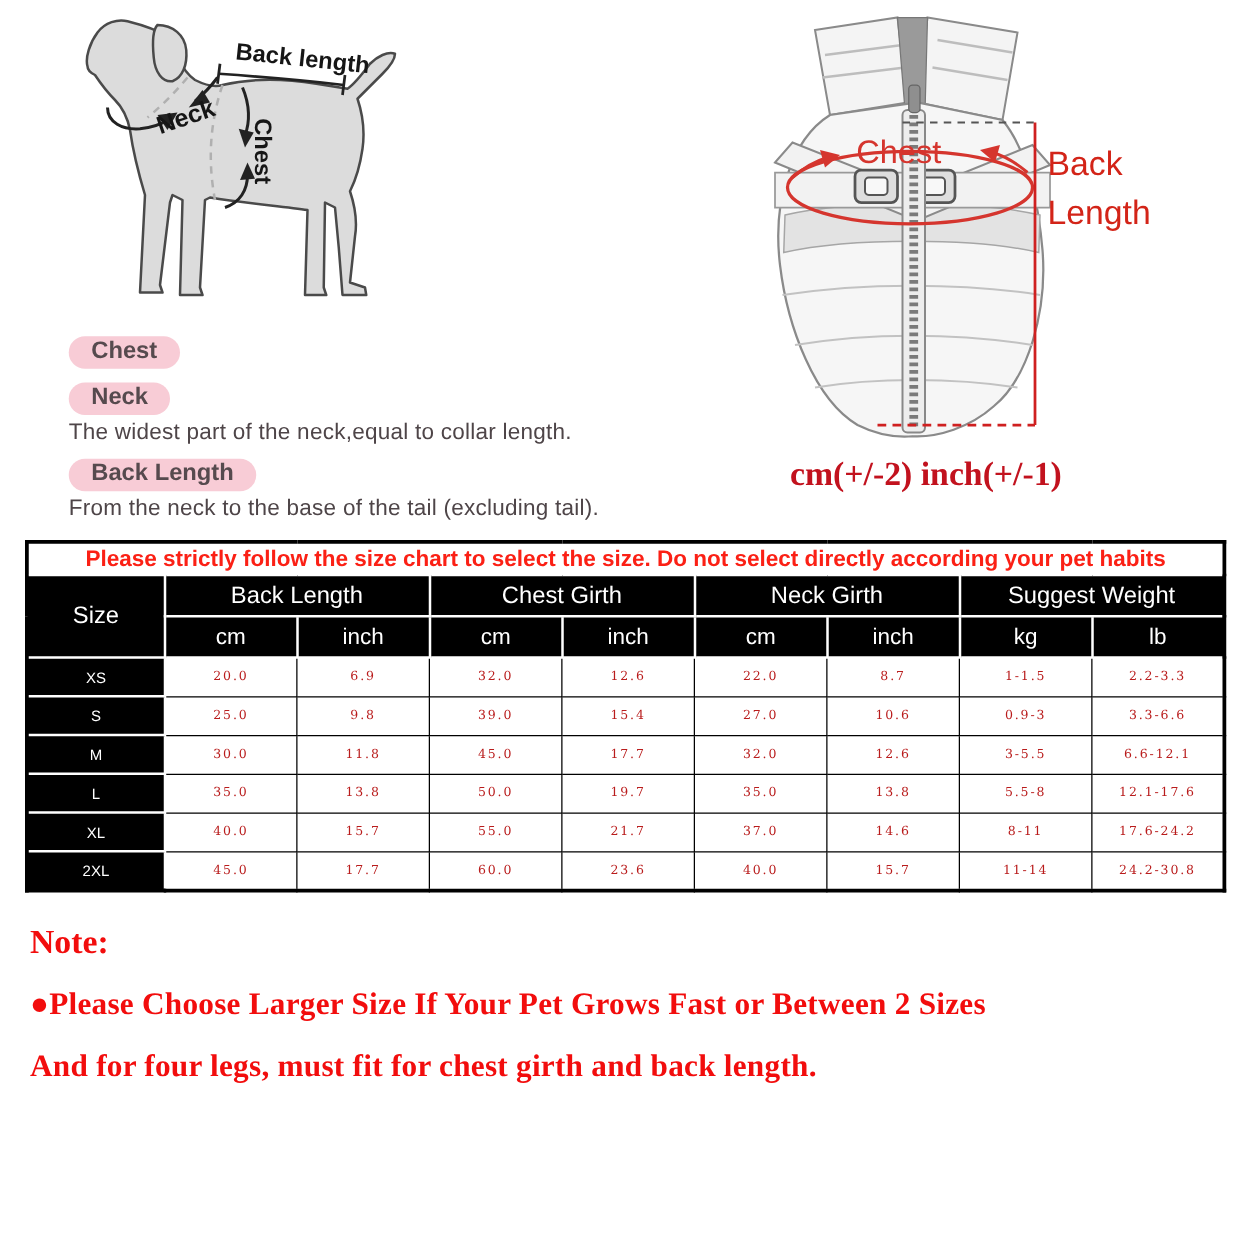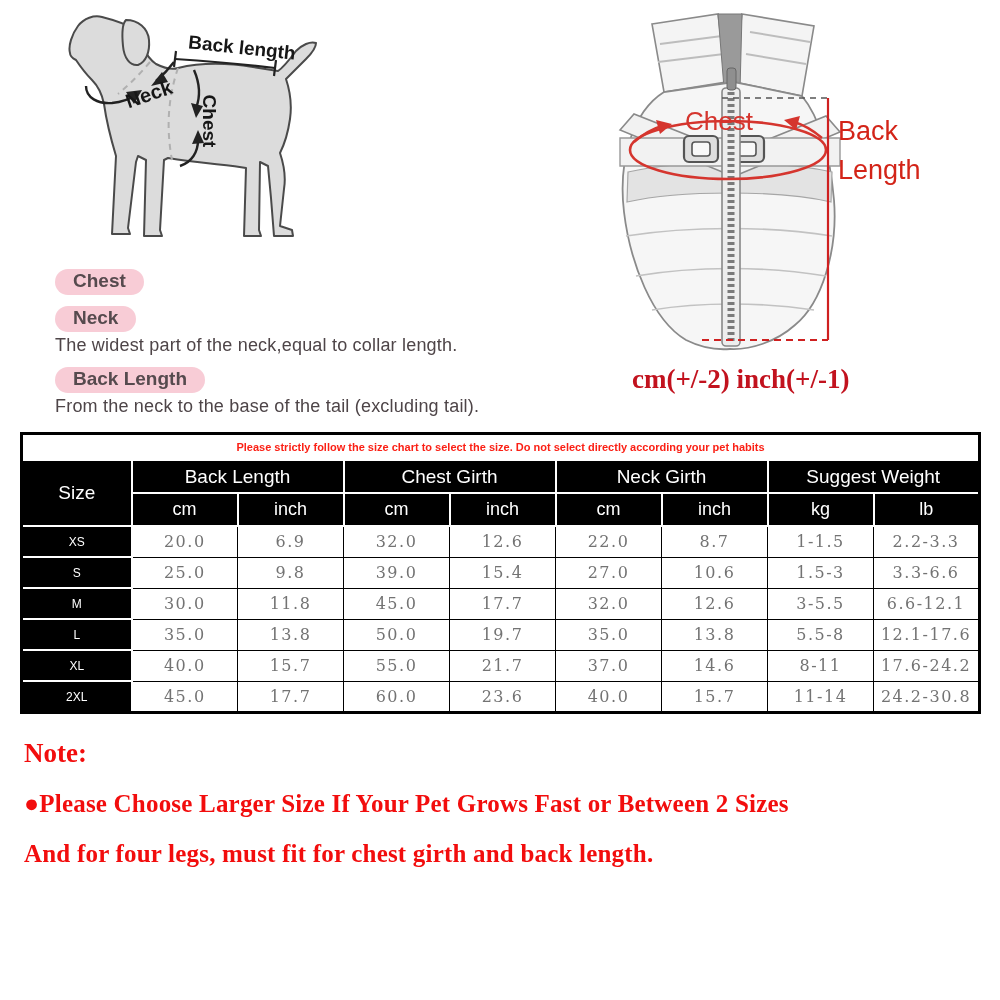--- a/index.html
+++ b/index.html
@@ -15,27 +15,27 @@
   .tolerance{position:absolute;left:632px;top:364px;font-family:"Liberation Serif",serif;
              font-weight:bold;font-size:27px;color:#c2121e;}
   .defs{position:absolute;left:55px;top:269px;width:500px;}
   .def-item{margin-bottom:11px;}
   .def-pill{display:inline-block;background:#f8ccd6;color:#564a4e;font-weight:bold;font-size:19px;
             padding:1px 18px 3px 18px;border-radius:13px;}
   .def-desc{font-size:18px;color:#4e4548;margin-top:3px;letter-spacing:.2px;}
   table.size-chart{position:absolute;left:20px;top:432px;width:960px;border-collapse:collapse;
             border:3px solid #000;background:#fff;table-layout:fixed;}
   .size-chart td,.size-chart th{padding:0;}
-  td.warn{color:#fb2015;font-size:11px;font-weight:bold;text-align:center;height:24px;}
+  td.warn{color:#fb2015;font-size:18px;font-weight:bold;text-align:center;height:24px;}
   .hcell{background:#000;color:#fff;font-weight:normal;font-size:19px;text-align:center;
          border:2px solid #fff;height:31px;}
   .hsub{font-size:18px;}
   td.szc{background:#000;color:#fff;font-size:12px;text-align:center;border:2px solid #fff;height:29px;}
   td.val{border:1px solid #000;text-align:center;font-family:"DejaVu Serif","Liberation Serif",serif;
-         font-size:16px;letter-spacing:1.5px;color:#737373;height:29px;}
+         font-size:10px;letter-spacing:1.5px;color:#b91c1c;height:29px;}
   .note{position:absolute;left:24px;top:738px;width:960px;color:#f20d0d;
         font-family:"Liberation Serif",serif;font-weight:bold;}
   .note-title{font-size:27px;margin-bottom:21px;}
   .note-line{font-size:25px;margin-bottom:22px;letter-spacing:.2px;}
 </style>
 </head>
 <body>
 
 <div class="page">
 
@@ -171,21 +171,21 @@
       <td class="val">2.2-3.3</td>
     </tr>
     <tr>
       <td class="szc">S</td>
       <td class="val">25.0</td>
       <td class="val">9.8</td>
       <td class="val">39.0</td>
       <td class="val">15.4</td>
       <td class="val">27.0</td>
       <td class="val">10.6</td>
-      <td class="val">1.5-3</td>
+      <td class="val">0.9-3</td>
       <td class="val">3.3-6.6</td>
     </tr>
     <tr>
       <td class="szc">M</td>
       <td class="val">30.0</td>
       <td class="val">11.8</td>
       <td class="val">45.0</td>
       <td class="val">17.7</td>
       <td class="val">32.0</td>
       <td class="val">12.6</td>

